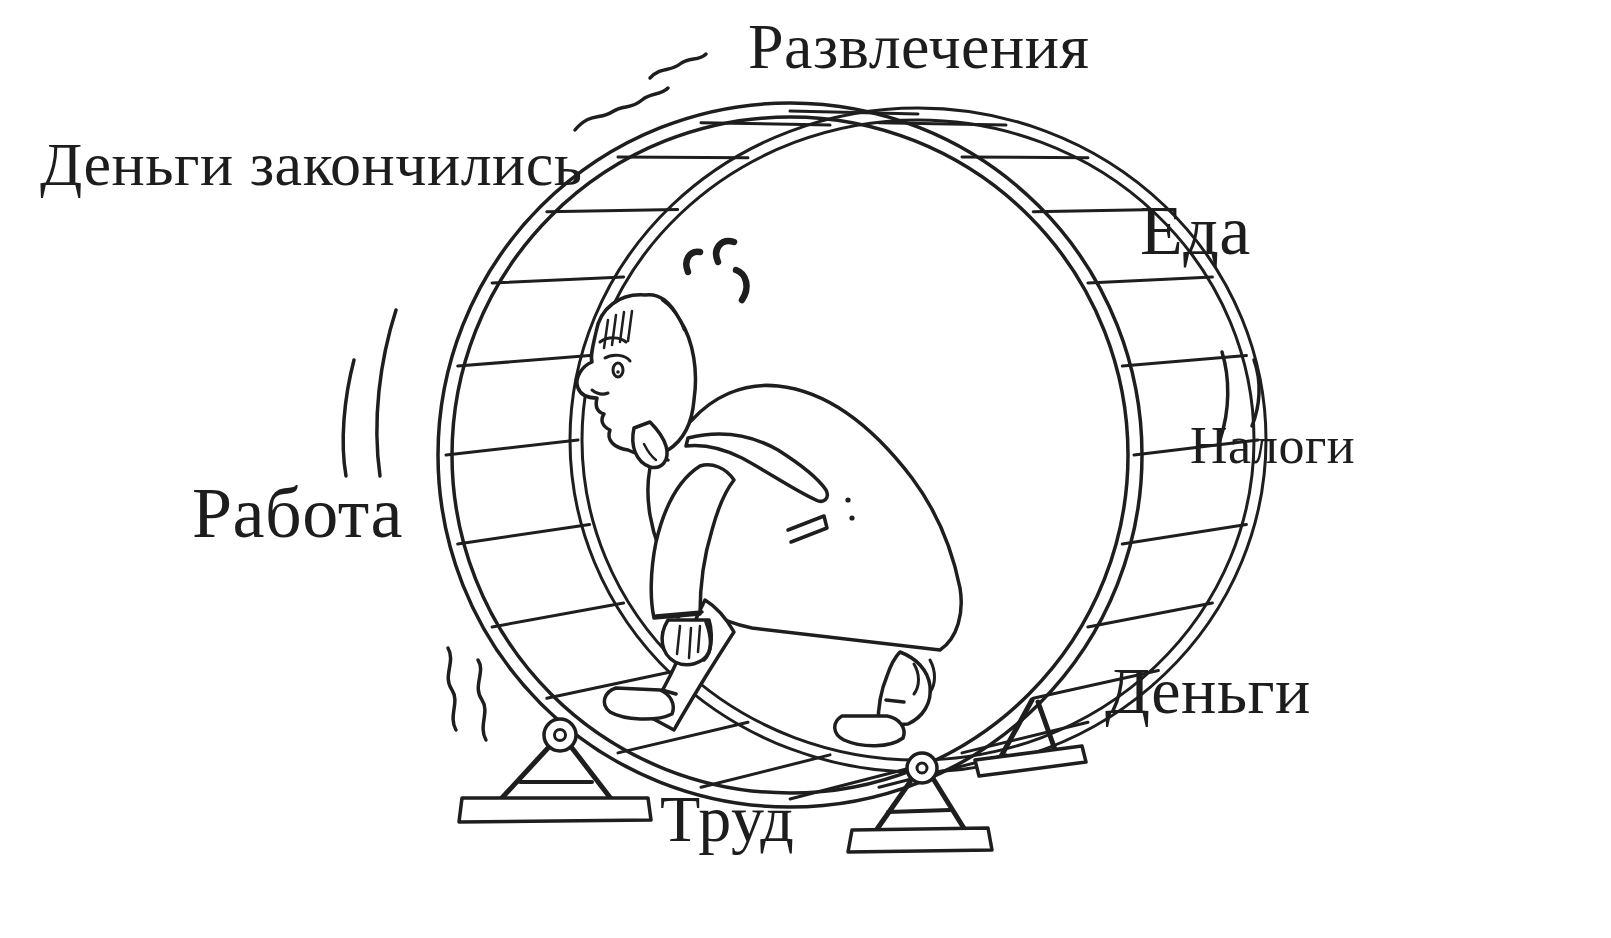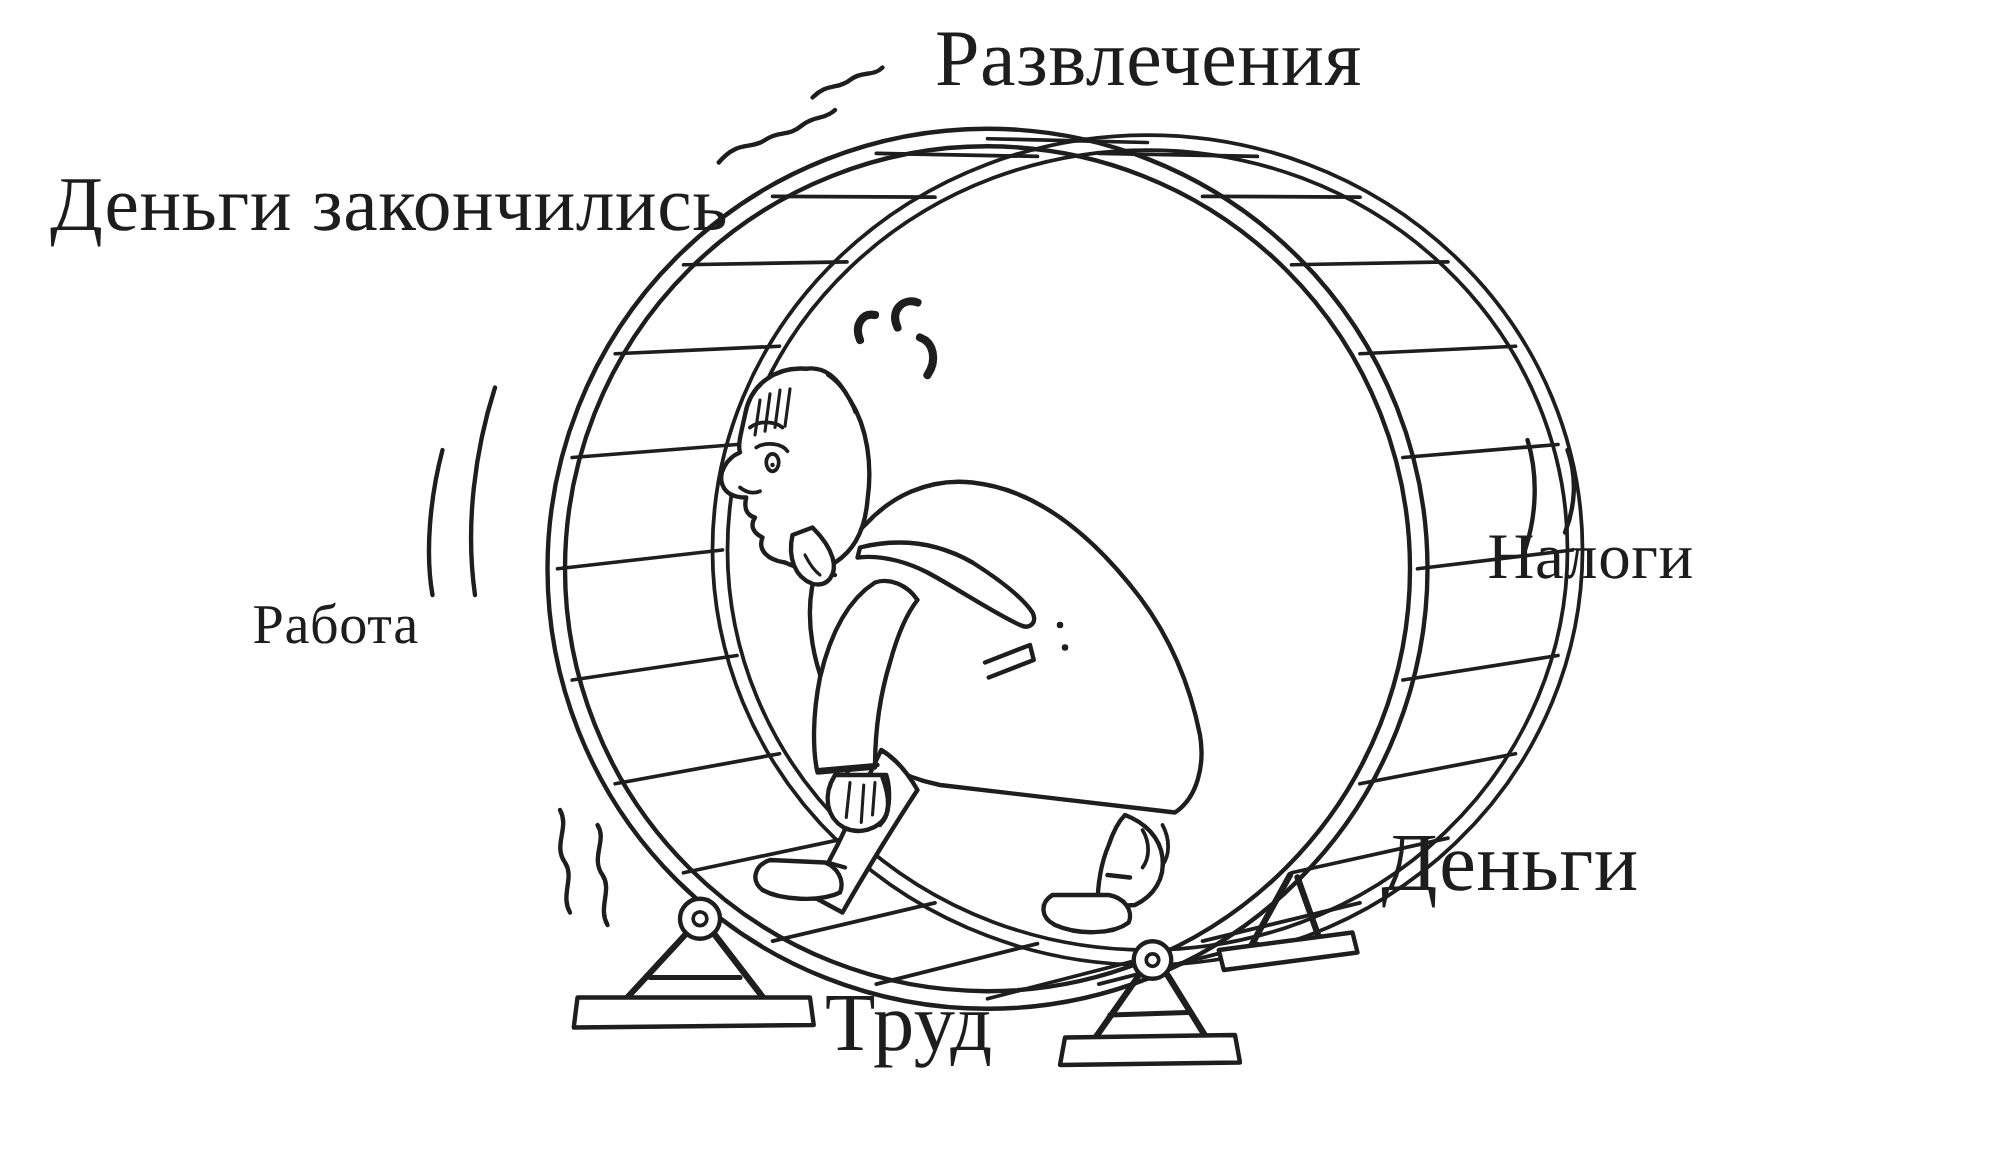--- a/index.html
+++ b/index.html
@@ -14,21 +14,21 @@
   .lbl{
     position:absolute;
     color:#1d1d1d;
     line-height:1;
     white-space:nowrap;
     letter-spacing:0.5px;
   }
   .lbl-entertainment{left:748px;top:15px;font-size:64px;}
   .lbl-money-ran-out{left:40px;top:133px;font-size:62px;}
   .lbl-food{left:1140px;top:196px;font-size:70px;}
-  .lbl-work{left:202px;top:477px;font-size:45px;}
+  .lbl-work{left:192px;top:477px;font-size:72px;}
   .lbl-taxes{left:1190px;top:420px;font-size:52px;}
   .lbl-money{left:1105px;top:658px;font-size:66px;}
   .lbl-labor{left:640px;top:786px;font-size:66px;margin-left:20px;}
   svg .ink{stroke:#1e1e1e;fill:none;stroke-linecap:round;stroke-linejoin:round;}
   svg .wfill{stroke:#1e1e1e;fill:#ffffff;stroke-linecap:round;stroke-linejoin:round;}
 </style>
 </head>
 <body>
 
 <div class="canvas">
@@ -164,17 +164,18 @@
 
       <g class="ink" stroke-width="3">
         <path d="M914,664 C920,674 920,686 914,694"></path>
         <path d="M930,660 C936,671 936,684 930,692"></path>
       </g>
     </g>
   </svg>
 
   <div class="lbl lbl-entertainment">Развлечения</div>
   <div class="lbl lbl-money-ran-out">Деньги закончились</div>
+  <div class="lbl lbl-food">Еда</div>
   <div class="lbl lbl-work">Работа</div>
   <div class="lbl lbl-taxes">Налоги</div>
   <div class="lbl lbl-money">Деньги</div>
   <div class="lbl lbl-labor">Труд</div>
 </div>
 
 </body></html>

